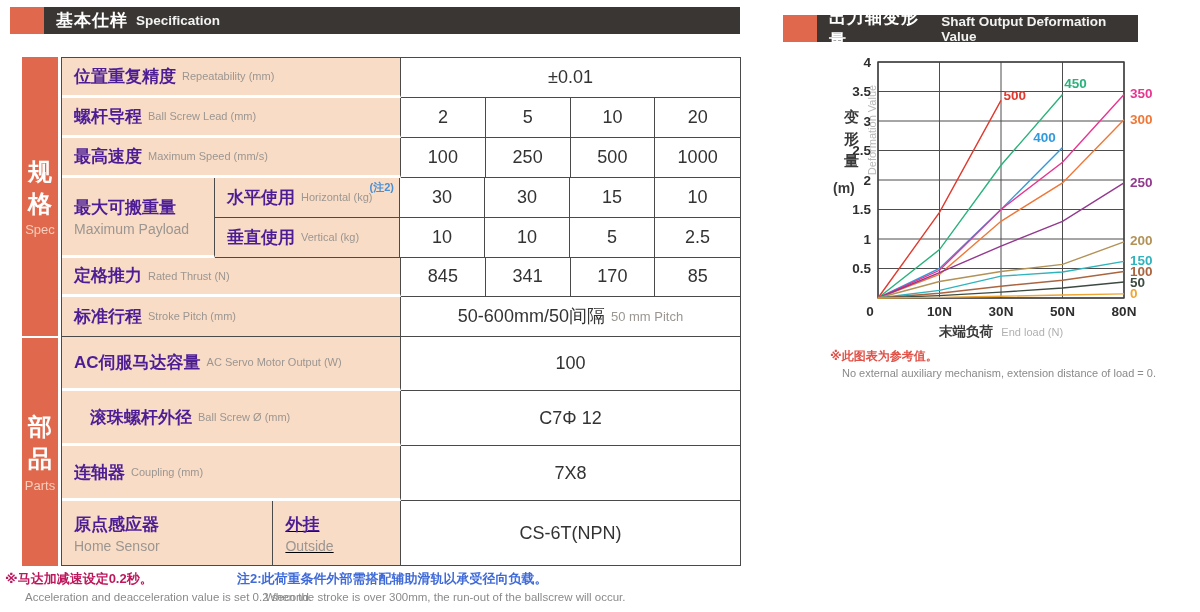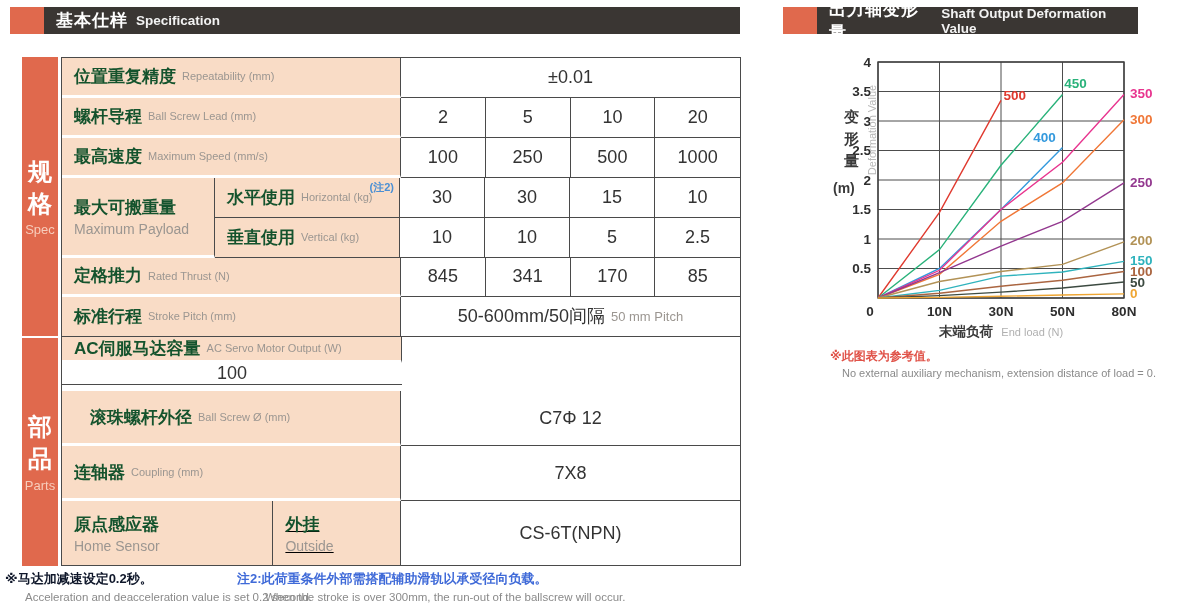--- a/index.html
+++ b/index.html
@@ -28,29 +28,29 @@
        padding-left:12px;}
   .lbl.sec-end{border-bottom:1.5px solid #4a4a4a;}
   .lbl.tbl-end{border-bottom:none;}
   .sub{background:#f9dcc6;border-right:1.5px solid #4a4a4a;border-bottom:1.5px solid #4a4a4a;
        padding-left:12px;position:relative;}
   .sub.no-b{border-bottom:none;}
   .val{border-right:1.5px solid #4a4a4a;border-bottom:1.5px solid #4a4a4a;justify-content:center;
        font-size:18px;color:#333;}
   .val.last-c{border-right:none;text-align:center;}
   .val.last-r{border-bottom:none;}
-  .cn-l{font-size:17px;font-weight:bold;color:#14532d;}
+  .cn-l{font-size:17px;font-weight:bold;color:#4c1d95;}
   .en-l{font-size:11px;color:#9b9691;margin-left:6px;}
   .two-line .en-l{margin-left:0;display:block;margin-top:2px;font-size:14px;}
   .note2{position:absolute;top:2px;right:5px;font-size:11px;color:#4a8fd4;font-weight:bold;}
   .stroke-en{font-size:13px;color:#9b9691;margin-left:6px;}
 
   
   .fnote{position:absolute;top:570px;}
-  .fnote .l1r{font-size:13px;font-weight:bold;color:#0f172a;}
+  .fnote .l1r{font-size:13px;font-weight:bold;color:#be185d;}
   .fnote .l1b{font-size:13px;font-weight:bold;color:#3f6ad8;}
   .fnote .l2{font-size:11.5px;color:#8a8a8a;margin-top:3px;}
 
   
   .chart{position:absolute;left:775px;top:40px;width:425px;height:345px;}
   .chart svg{position:absolute;left:0;top:0;}
   .ax-x{position:absolute;left:103px;top:282px;width:246px;text-align:center;white-space:nowrap;}
   .ax-x .cn{font-size:13.5px;font-weight:bold;color:#3a3a3a;}
   .ax-x .en{font-size:11px;color:#b0b0b0;margin-left:4px;}
   .ax-y-cn{position:absolute;left:68px;top:66px;width:17px;font-size:15px;font-weight:bold;color:#3a3a3a;
@@ -68,21 +68,21 @@
 <div class="page">
 
   <div class="hdr" style="left:10px;top:7px;width:730px;">
     <div class="sq"></div>
     <div class="bar">
       <span class="cn">基本仕样</span>
       <span class="en">Specification</span>
     </div>
   </div>
 
-  <div class="hdr" style="left:775px;top:7px;width:355px;padding-left:8px;">
+  <div class="hdr" style="left:775px;top:15px;width:355px;padding-left:8px;">
     <div class="sq"></div>
     <div class="bar">
       <span class="cn">出力轴变形量</span>
       <span class="en">Shaft Output Deformation Value</span>
     </div>
   </div>
 
   <div class="tbl">
 
     <div class="ocol">
@@ -175,21 +175,21 @@
         <div class="cell lbl sec-end" style="width:340px;">
           <span class="cn-l">标准行程</span>
           <span class="en-l">Stroke Pitch (mm)</span>
         </div>
         <div class="cell val last-c" style="width:340px;">
           <span>50-600mm/50间隔</span>
           <span class="stroke-en">50 mm Pitch</span>
         </div>
       </div>
 
-      <div class="row" style="height:55px;flex-direction:column;">
+      <div class="row" style="height:55px;">
         <div class="cell lbl" style="width:340px;">
           <span class="cn-l">AC伺服马达容量</span>
           <span class="en-l">AC Servo Motor Output (W)</span>
         </div>
         <div class="cell val last-c" style="width:340px;">100</div>
       </div>
 
       <div class="row" style="height:55px;">
         <div class="cell lbl" style="width:340px;padding-left:28px;">
           <span class="cn-l">滚珠螺杆外径</span>

